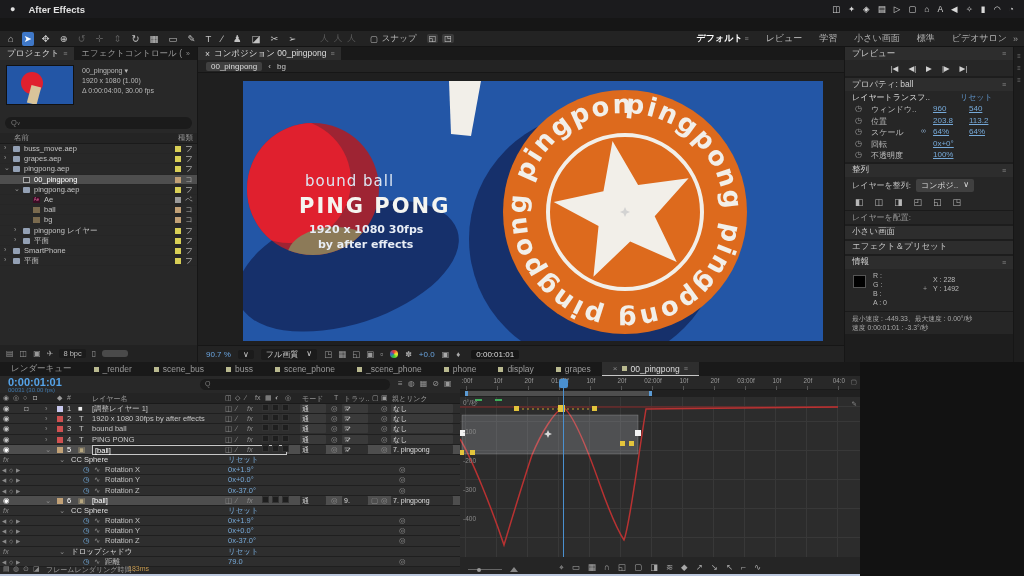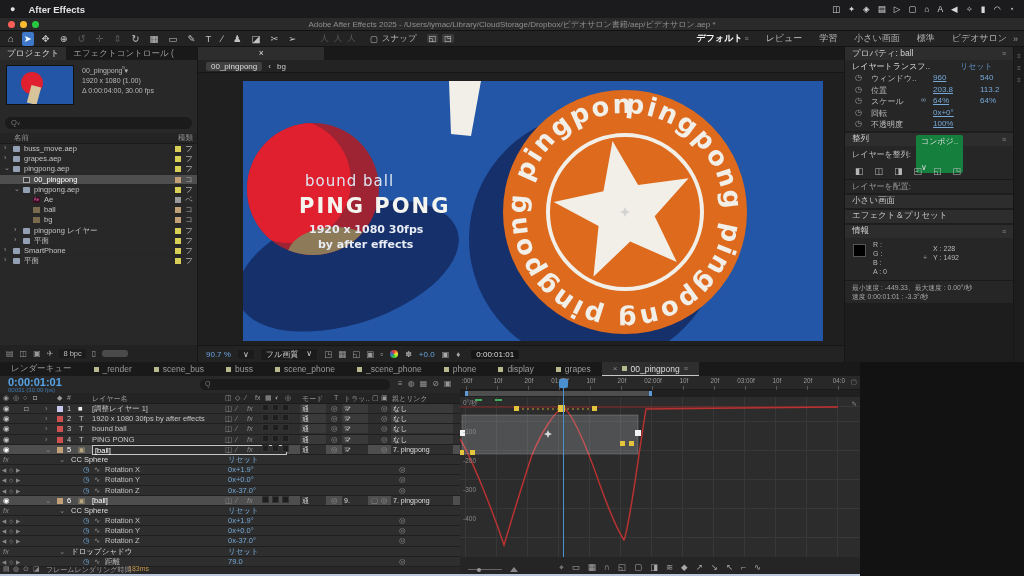--- a/index.html
+++ b/index.html
@@ -40,21 +40,21 @@
 
   
   .proj-col{position:absolute;left:0;top:47px;width:197px;height:315px;background:#282828;}
   .view-col{position:absolute;left:198px;top:47px;width:646px;height:315px;background:#232323;}
   .right-col{position:absolute;left:845px;top:47px;width:168px;height:315px;background:#1d1d1d;}
   .right-strip{position:absolute;left:1014px;top:47px;width:10px;height:315px;background:#1d1d1d;
                display:flex;flex-direction:column;align-items:center;gap:6px;padding-top:6px;color:#777;font-size:6px;}
 
   .ptabs{position:absolute;top:0;left:0;right:0;height:13px;background:#191919;display:flex;
          font-size:8.5px;align-items:stretch;}
-  .ptab{padding:1px 7px;color:#9a9a9a;display:flex;gap:4px;align-items:center;white-space:nowrap;flex-direction:column;}
+  .ptab{padding:1px 7px;color:#9a9a9a;display:flex;gap:4px;align-items:center;white-space:nowrap;}
   .ptab.active{background:#2d2d2d;color:#ddd;}
   .hamb{color:#8a8a8a;font-size:7px;}
 
   
   .thumb-zone{position:absolute;top:14px;left:0;right:0;height:52px;}
   .thumb{position:absolute;left:6px;top:4px;width:68px;height:40px;background:#2356a6;overflow:hidden;border:1px solid #111;}
   .thumb .tb-ball{position:absolute;left:14px;top:6px;width:22px;height:22px;border-radius:50%;background:#e0202e;}
   .thumb .tb-pad{position:absolute;left:22px;top:20px;width:10px;height:18px;background:#d8c49a;transform:rotate(15deg);}
   .thumb-info{position:absolute;left:82px;top:5px;font-size:7px;color:#b9b9b9;line-height:10px;}
   .psearch{position:absolute;top:70px;left:5px;right:5px;height:12px;background:#1b1b1b;border-radius:6px;
@@ -97,23 +97,23 @@
   .rhead{height:13px;background:#2d2d2d;font-size:8.5px;color:#d0d0d0;display:flex;align-items:center;
          padding:0 7px;justify-content:space-between;}
   .transport{height:16px;display:flex;gap:10px;justify-content:center;align-items:center;font-size:7.5px;color:#cfcfcf;}
   .pgroup{height:13px;display:flex;align-items:center;font-size:8px;padding:0 7px;color:#ddd;gap:4px;}
   .reset{color:#5f93c8;margin-left:26px;}
   .proprow{position:relative;height:11.5px;font-size:8px;}
   .proprow .sw{position:absolute;left:10px;top:0;color:#9a9a9a;font-size:8px;}
   .proprow .lb{position:absolute;left:26px;top:0;color:#bdbdbd;}
   .proprow .lk{position:absolute;left:76px;top:0;color:#8aa8c8;font-size:7px;}
   .proprow .v1{position:absolute;left:88px;top:0;color:#76a9d8;text-decoration:underline;}
-  .proprow .v2{position:absolute;left:124px;top:0;color:#76a9d8;margin-left:11px;}
+  .proprow .v2{position:absolute;left:124px;top:0;color:#76a9d8;text-decoration:underline;}
   .alignrow{height:17px;display:flex;align-items:center;gap:5px;font-size:8px;padding:0 7px;color:#c0c0c0;}
-  .selbox{background:#15803d;border-radius:2px;padding:1px 5px;display:flex;gap:16px;color:#ddd;flex-direction:column;}
+  .selbox{background:#404040;border-radius:2px;padding:1px 5px;display:flex;gap:5px;color:#ddd;}
   #align-icons{height:16px;display:flex;gap:11px;padding:0 10px;font-size:9px;color:#b8b8b8;align-items:center;}
   .placerow{height:14px;display:flex;align-items:center;font-size:8px;color:#9a9a9a;padding:0 7px;
             border-top:1px solid #1a1a1a;}
   .collhead{height:13px;background:#2d2d2d;font-size:8.5px;color:#c8c8c8;display:flex;align-items:center;
             padding:0 7px;margin-bottom:2px;}
   .infobody{position:relative;height:42px;font-size:7px;color:#b8b8b8;}
   .swatch{position:absolute;left:8px;top:6px;width:13px;height:13px;background:#000;border:1px solid #555;}
   .inforgba{position:absolute;left:28px;top:2px;line-height:9px;}
   .infoxy{position:absolute;left:88px;top:6px;line-height:9px;}
   .infocross{position:absolute;left:78px;top:16px;color:#999;}
@@ -196,26 +196,20 @@
         <span class="sicon">⌂</span>
         <span class="sicon">A</span>
         <span class="sicon">◀</span>
         <span class="sicon">✧</span>
         <span class="sicon">▮</span>
         <span class="sicon">◠</span>
         <span class="sicon">◔</span>
       </div>
   </div>
 
-  <div class="titlebar">
-    <span class="tl-dot" style="left:8px;background:#ff5f57"></span>
-    <span class="tl-dot" style="left:20px;background:#febc2e"></span>
-    <span class="tl-dot" style="left:32px;background:#28c840"></span>
-    <div class="title-text">Adobe After Effects 2025 - /Users/iymac/Library/CloudStorage/Dropbox/ビデオサロン書籍/aep/ビデオサロン.aep *</div>
-  </div>
 
   <div class="toolrow">
     <div id="tools">
         <span class="tool">⌂</span>
         <span class="tool tsel">➤</span>
         <span class="tool">✥</span>
         <span class="tool">⊕</span>
         <span class="tool tdim">↺</span>
         <span class="tool tdim">✛</span>
         <span class="tool tdim">⇕</span>
@@ -436,20 +430,33 @@
       <span class="colorwheel"></span>
       <span>✽</span>
       <span class="expo">+0.0</span>
       <span>▣</span>
       <span>♦</span>
       <span class="tcbox">0:00:01:01</span>
     </div>
   </div>
 
   <div class="right-col">
+    <div class="rpanel">
+      <div class="rhead">
+          <span>プレビュー</span>
+        <span class="hamb">≡</span>
+        </div>
+      <div id="transport" class="transport">
+          <span>|◀</span>
+          <span>◀|</span>
+          <span>▶</span>
+          <span>|▶</span>
+          <span>▶|</span>
+        </div>
+    </div>
     <div class="rpanel">
       <div class="rhead">
           <span>プロパティ: ball</span>
         <span class="hamb">≡</span>
         </div>
       <div class="pgroup">
         <span>レイヤートランスフ..</span>
         <span class="reset">リセット</span>
       </div>
       <div id="proprows">

